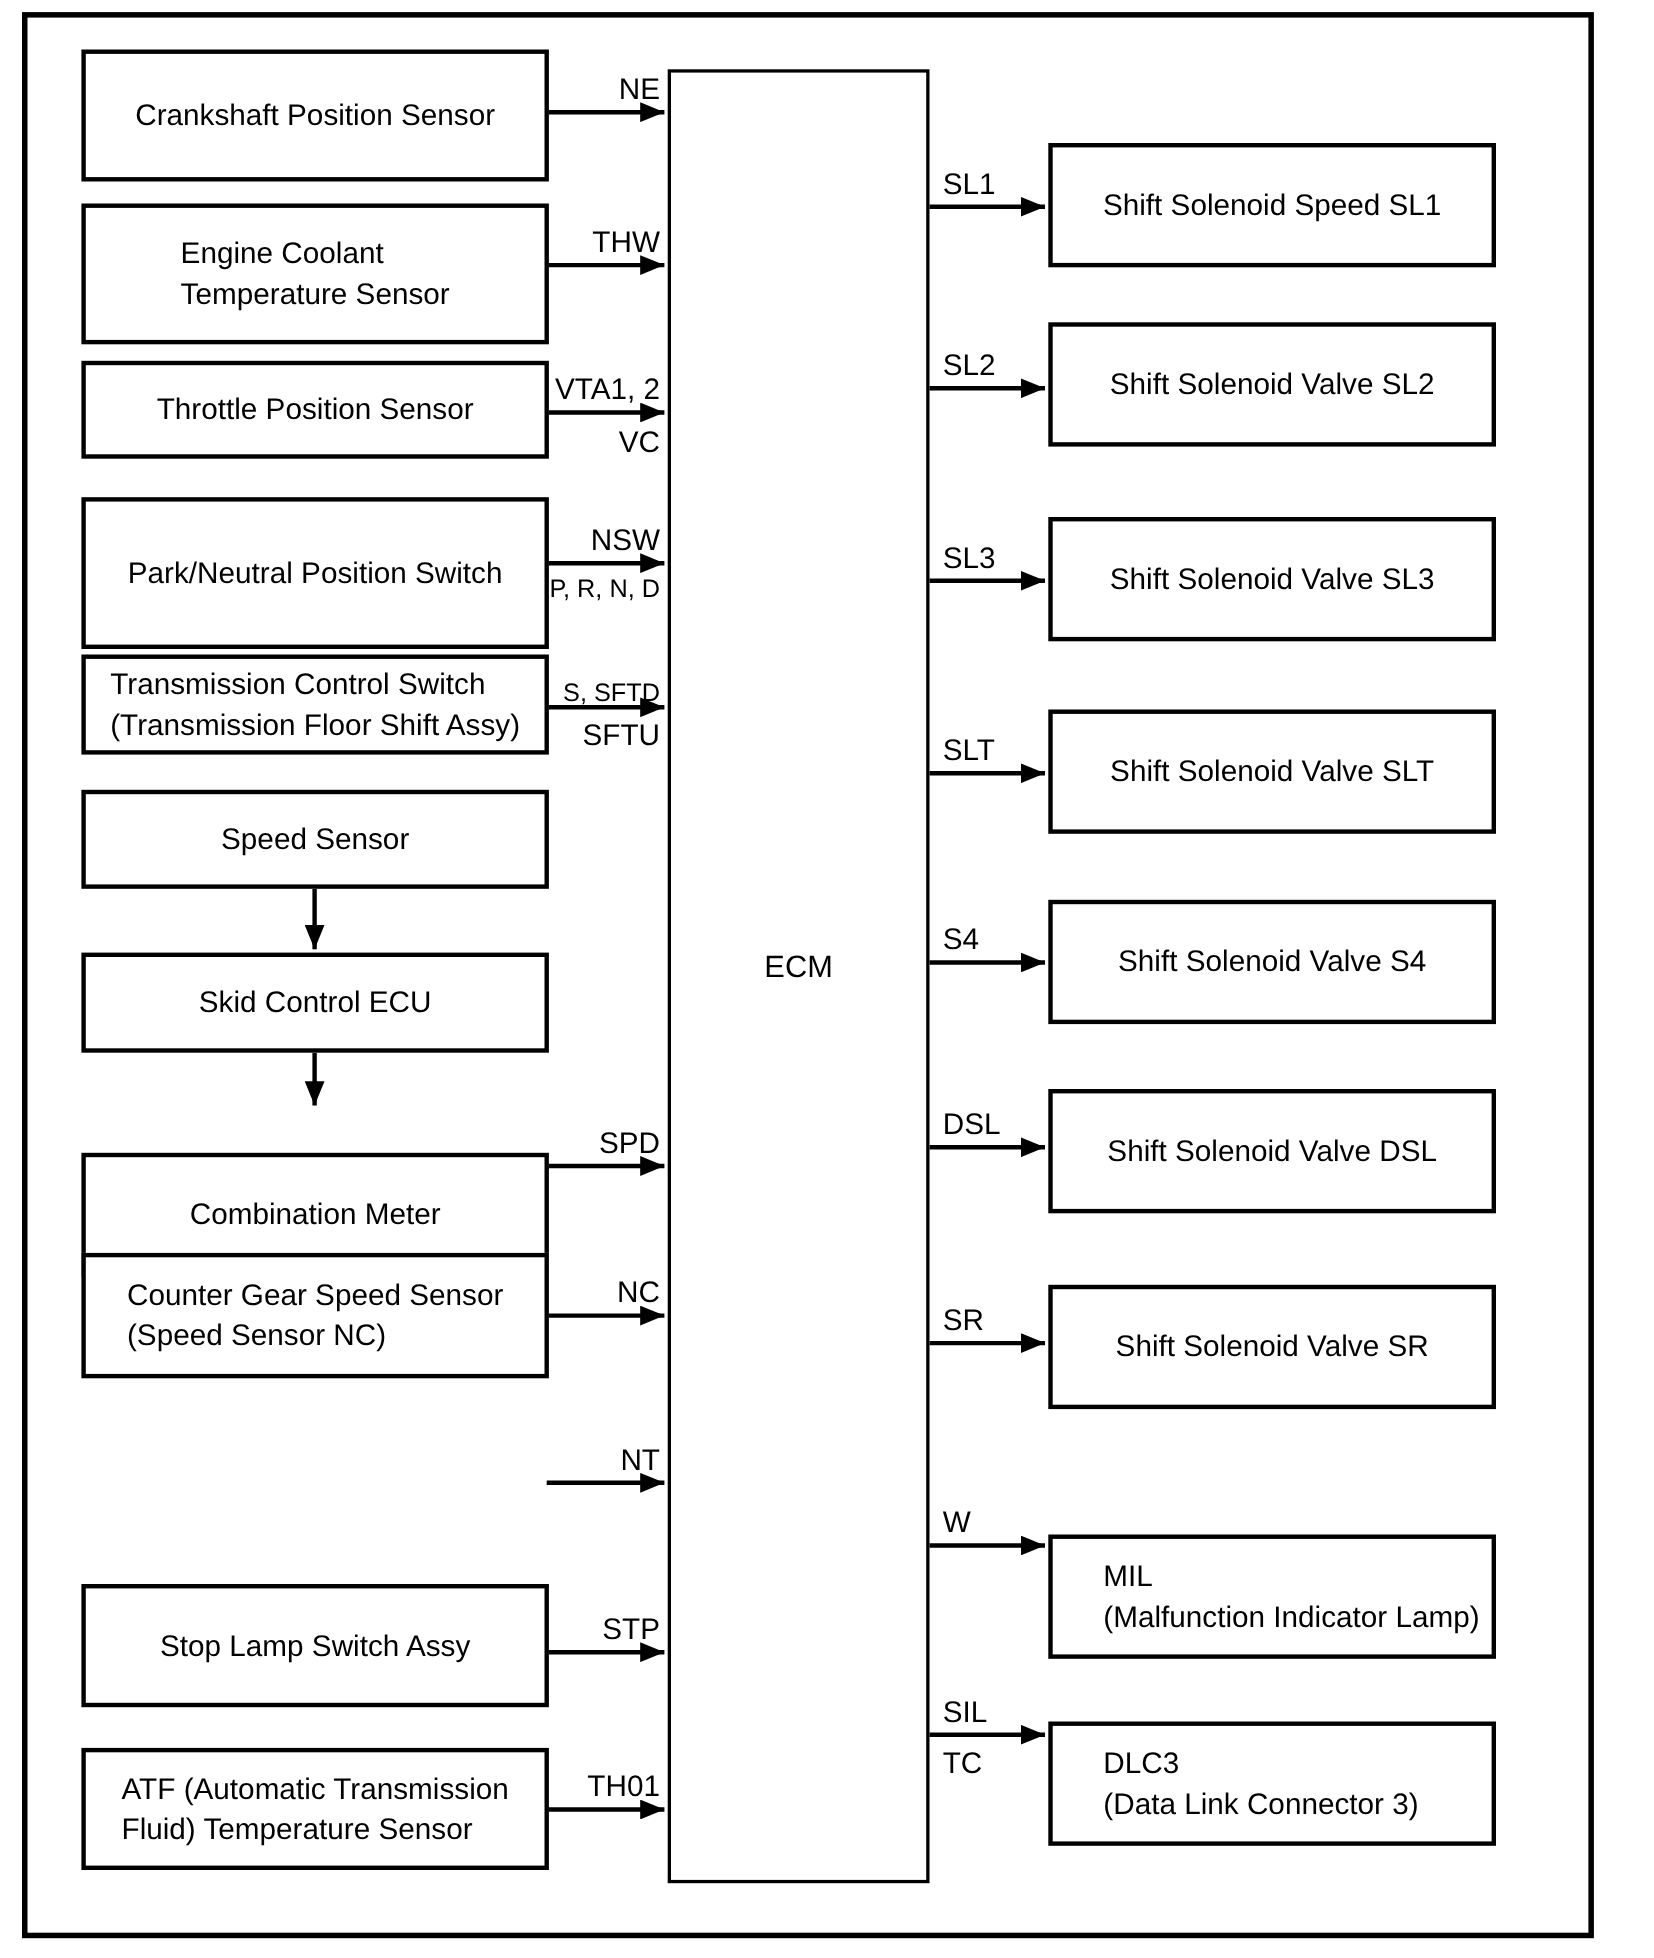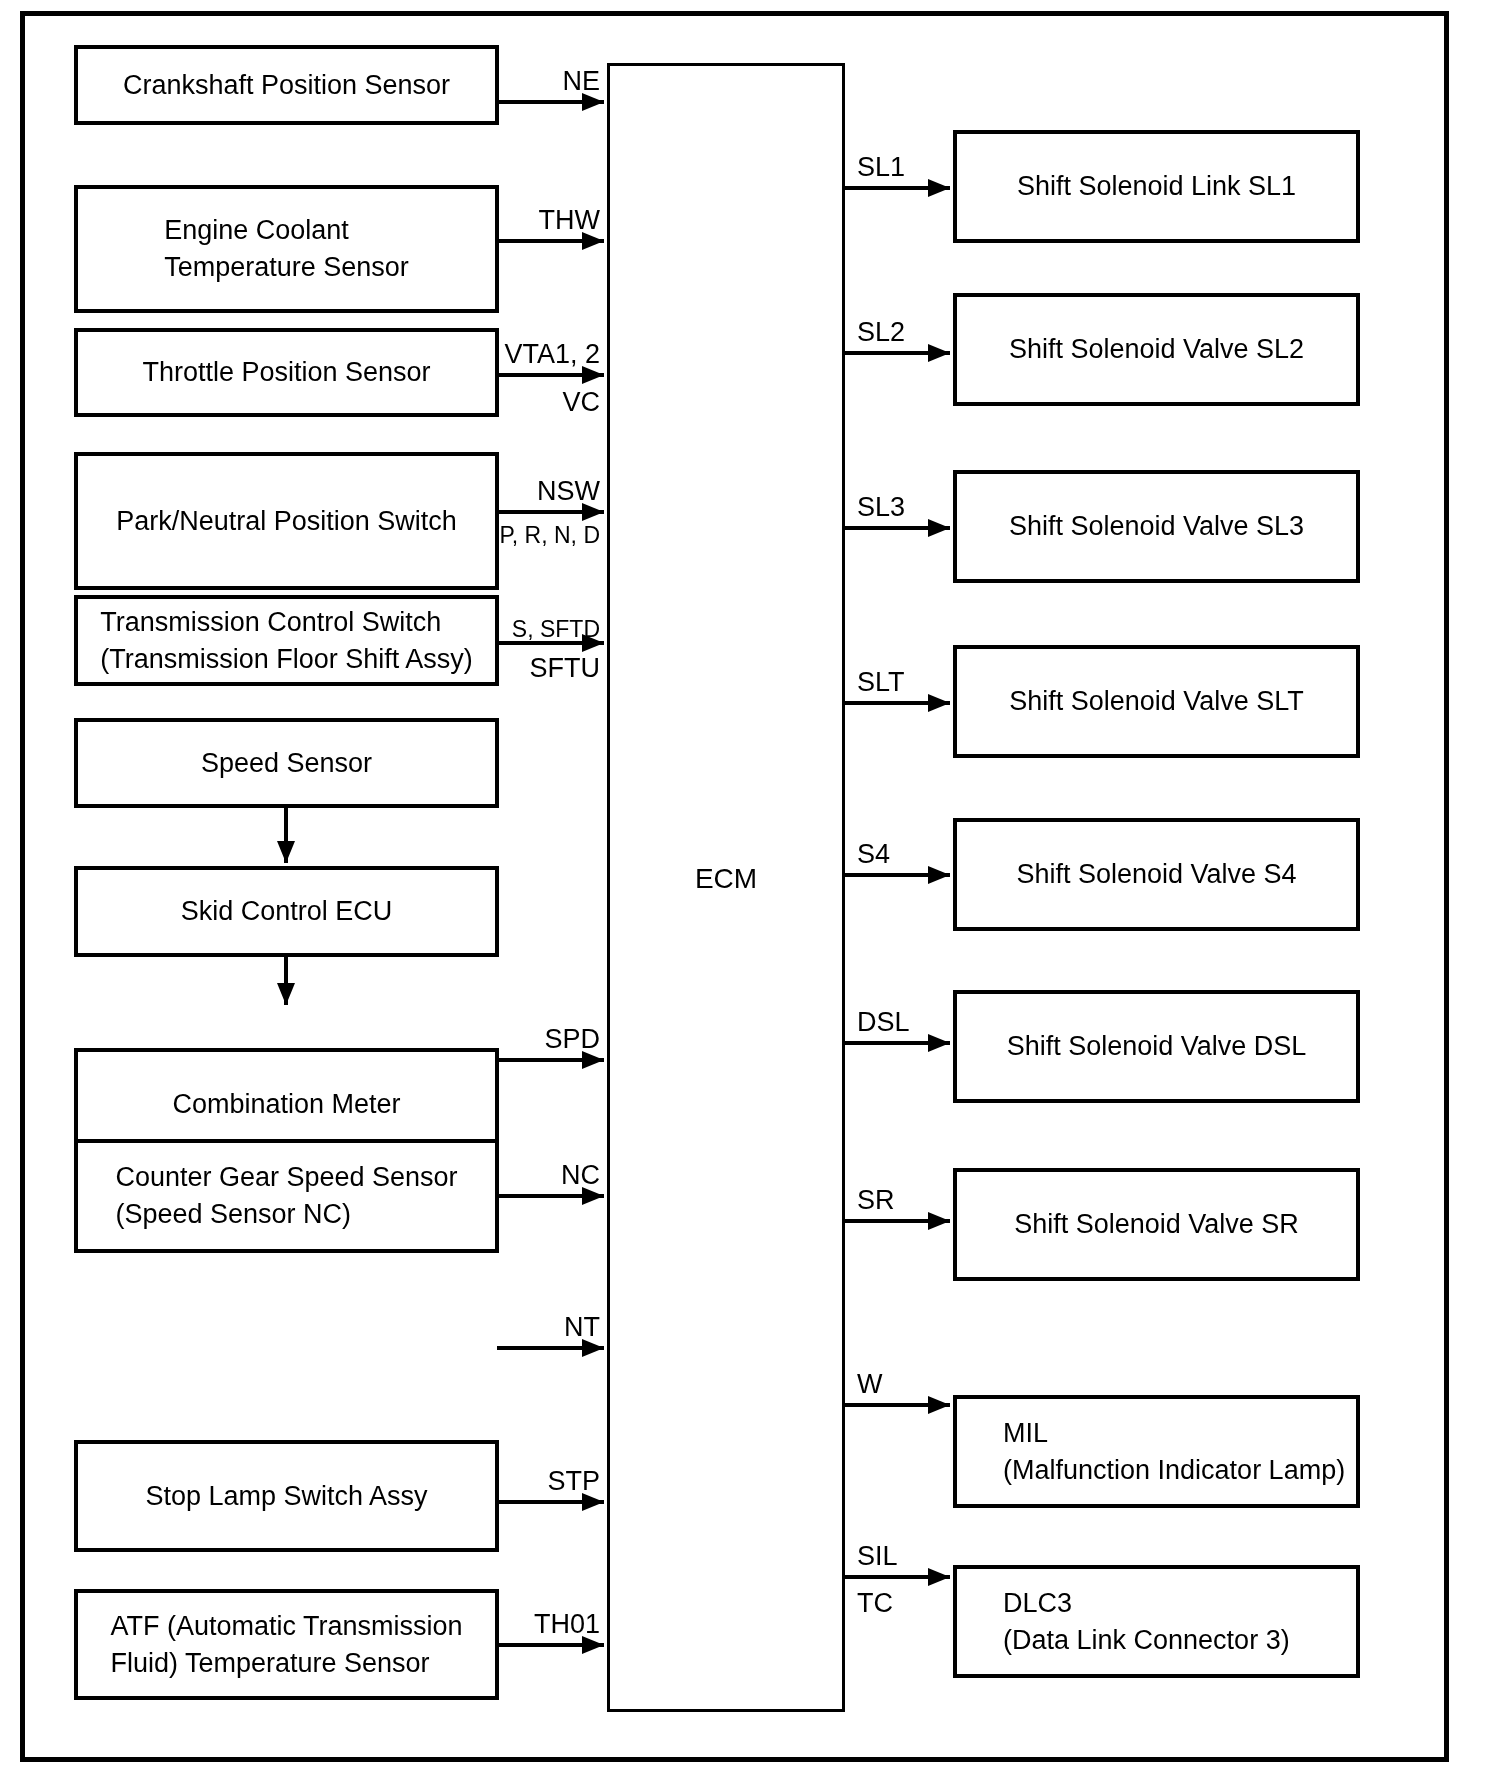--- a/index.html
+++ b/index.html
@@ -75,21 +75,21 @@
       <line x1="843" y1="1043" x2="950" y2="1043" marker-end="url(#ah)"></line>
       <line x1="843" y1="1221" x2="950" y2="1221" marker-end="url(#ah)"></line>
       <line x1="843" y1="1405" x2="950" y2="1405" marker-end="url(#ah)"></line>
       <line x1="843" y1="1577" x2="950" y2="1577" marker-end="url(#ah)"></line>
     </g>
   </svg>
 
   <div class="node ecm"></div>
   <div class="ecm-label">ECM</div>
 
-  <div class="node lbox" style="top:45px;height:80px">
+  <div class="node lbox" style="top:45px;height:120px">
       <span class="nlabel">Crankshaft Position Sensor</span>
     </div>
   <div class="node lbox" style="top:185px;height:128px">
       <span class="nlabel">Engine Coolant
 Temperature Sensor</span>
     </div>
   <div class="node lbox" style="top:328px;height:89px">
       <span class="nlabel">Throttle Position Sensor</span>
     </div>
   <div class="node lbox" style="top:452px;height:138px">
@@ -114,21 +114,21 @@
     </div>
   <div class="node lbox" style="top:1440px;height:112px">
       <span class="nlabel">Stop Lamp Switch Assy</span>
     </div>
   <div class="node lbox" style="top:1589px;height:111px">
       <span class="nlabel">ATF (Automatic Transmission
 Fluid) Temperature Sensor</span>
     </div>
 
   <div class="node rbox" style="top:130px">
-      <span class="nlabel">Shift Solenoid Link SL1</span>
+      <span class="nlabel">Shift Solenoid Speed SL1</span>
     </div>
   <div class="node rbox" style="top:293px">
       <span class="nlabel">Shift Solenoid Valve SL2</span>
     </div>
   <div class="node rbox" style="top:470px">
       <span class="nlabel">Shift Solenoid Valve SL3</span>
     </div>
   <div class="node rbox" style="top:645px">
       <span class="nlabel">Shift Solenoid Valve SLT</span>
     </div>

